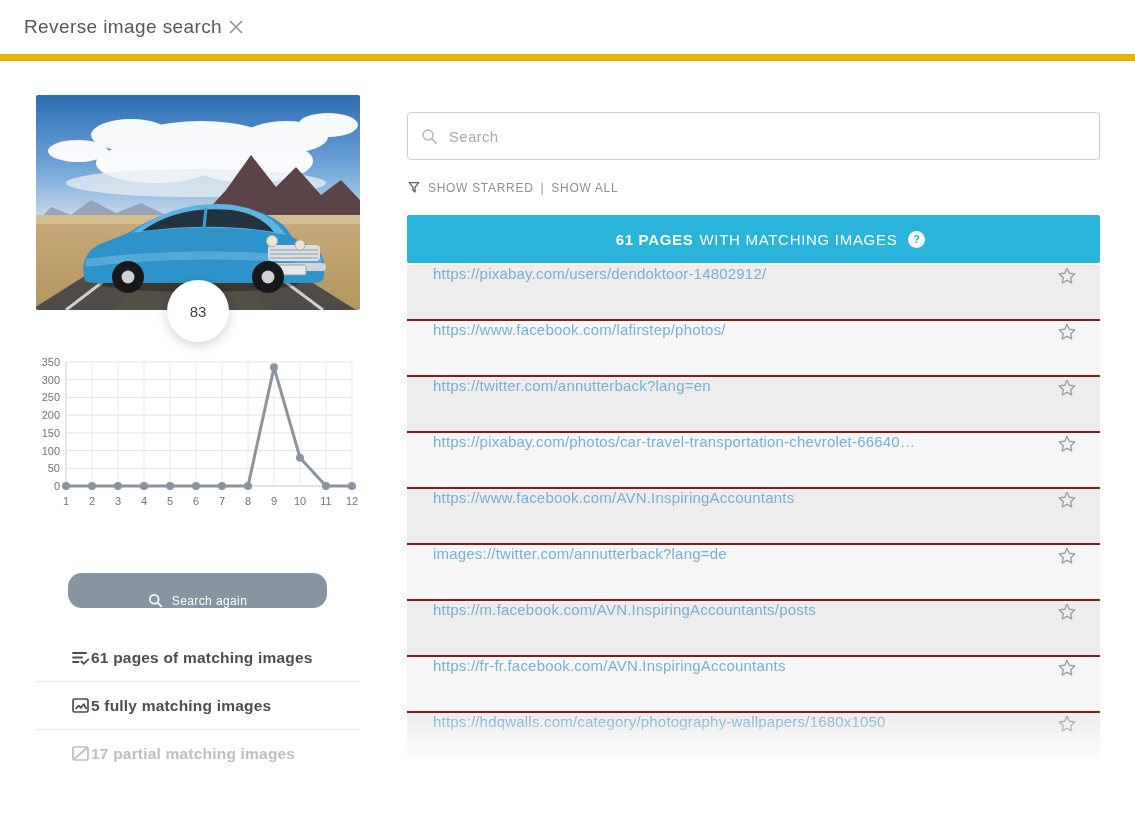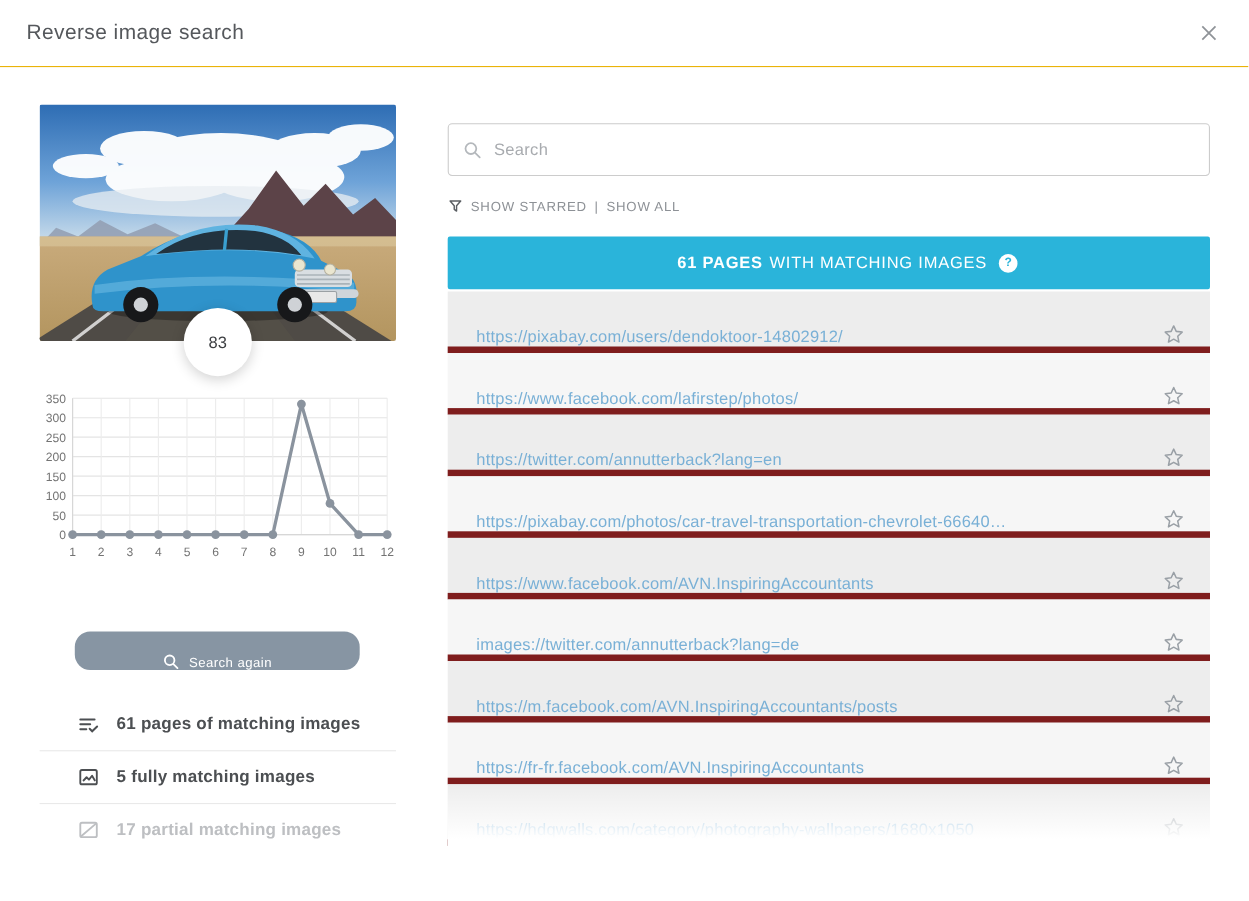--- a/index.html
+++ b/index.html
@@ -4,22 +4,22 @@
 <style>
   * { box-sizing: border-box; margin: 0; padding: 0; }
   html,body { width:1135px; height:819px; }
   body {
     font-family: "Liberation Sans", "DejaVu Sans", sans-serif;
     background:#fff; color:#4c4f52; overflow:hidden; position:relative;
   }
   .modal { width:1135px; height:819px; background:#fff; }
 
   
-  header { height:61px; display:flex; align-items:center; justify-content:space-between;
-           padding:0 22px 0 24px; border-bottom:1px solid #eab308; }
+  header { height:61px; display:flex; align-items:center; 
+           padding:0 22px 0 24px; border-bottom:7px solid #eab308; }
   .title { font-size:19px; font-weight:400; color:#55585c; letter-spacing:.4px; }
   .close-btn { background:none; border:none; cursor:pointer; width:28px; height:28px;
                display:flex; align-items:center; justify-content:center; }
 
   
   .content { display:flex; gap:47px; padding:34px 35px 0 36px; }
   .left  { width:324px; flex:none; }
   .right { flex:1; min-width:0; margin-top:17px; }
 
   
@@ -34,21 +34,21 @@
   #chart { margin-top:44px; }
 
   
   .search-again { margin:57px 0 0 32px; width:259px; height:35px; border:none; border-radius:14px;
                   background:#8795a3; color:#fff; font-size:12px; letter-spacing:.4px;
                   font-family:inherit; display:flex; align-items:flex-end; justify-content:center;
                   gap:9px; cursor:pointer; }
 
   
   .stats { list-style:none; margin-top:26px; }
-  .stat { display:flex; align-items:center; gap:15px; padding:13px 0 13px 34px;
+  .stat { display:flex; align-items:center; padding:13px 0 13px 34px;
           font-size:15.5px; font-weight:700; color:#4c4f52; letter-spacing:.2px; }
   .stat + .stat { border-top:1px solid #e9e9e9; }
   .stat .sicon { width:21px; height:21px; flex:none; display:flex; }
   .stat.muted { color:#bdbfc2; }
 
   
   .searchbox { height:48px; border:1px solid #ccc; border-radius:4px; background:#fff;
                display:flex; align-items:center; gap:11px; padding:0 13px; }
   .searchbox input { border:none; outline:none; flex:1; font-size:15px; color:#555;
                      font-family:inherit; letter-spacing:.3px; }
@@ -63,22 +63,22 @@
   .banner { margin-top:20px; height:48px; background:#2ab4da; border-radius:2px; color:#fff;
             display:flex; align-items:center; justify-content:center; gap:6px;
             font-size:15px; letter-spacing:.7px;padding-left:34px; }
   .banner b { font-weight:700; }
   .help { width:17px; height:17px; border-radius:50%; background:#fff; color:#2ab4da;
           font-size:11px; font-weight:700; display:flex; align-items:center;
           justify-content:center; margin-left:5px; cursor:pointer; }
 
   
   .results { margin-top:2px; position:relative; }
-  .row { height:56px; display:flex; align-items:flex-end; padding:0 22px 0 26px;
-         border-bottom:6px solid #7f1d1d; }
+  .row { height:56px; display:flex; align-items:flex-start; padding:0 22px 0 26px;
+         border-bottom:2px solid #7f1d1d; }
   .row.odd  { background:#ededed; }
   .row.even { background:#f6f6f6; }
   .url { flex:1; color:#79b0d6; font-size:15px; text-decoration:none; letter-spacing:.2px;
          white-space:nowrap; overflow:hidden; text-overflow:ellipsis; cursor:pointer; }
   .star { width:22px; height:22px; flex:none; margin-left:16px; cursor:pointer; display:flex; }
   .results::after { content:""; position:absolute; left:0; right:0; bottom:-6px; height:62px;
          background:linear-gradient(to bottom, rgba(255,255,255,0), #fff 80%);
          pointer-events:none; }
 </style>
 </head>

